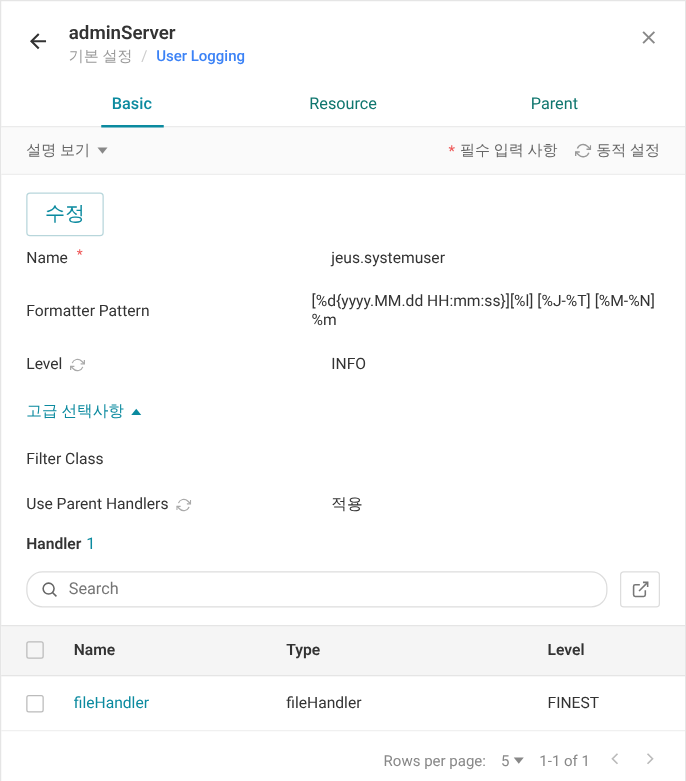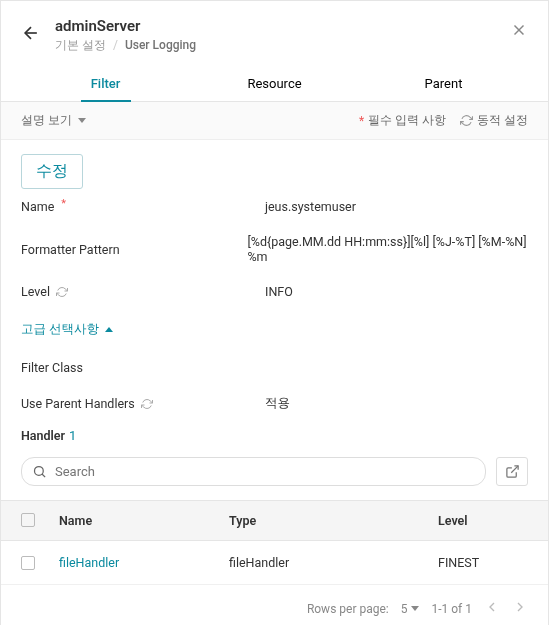--- a/index.html
+++ b/index.html
@@ -4,24 +4,24 @@
 <style>
 *{box-sizing:border-box;margin:0;padding:0;font-family:-apple-system,BlinkMacSystemFont,"Segoe UI",Roboto,Arial,sans-serif}
 body{background:#fff;color:#333;font-size:13px}
 .container{width:549px;border:1px solid #e5e5e5}
 .header{display:flex;align-items:flex-start;padding:16px 20px 12px;gap:14px}
 .back-icon{cursor:pointer;padding-top:6px}
 .header-info{flex:1}
 .title{font-size:15px;font-weight:600;color:#333;margin-bottom:2px}
 .breadcrumb{font-size:12px;color:#999}
 .breadcrumb .sep{margin:0 4px;color:#ccc}
-.breadcrumb .current{color:#737373;font-weight:500}
+.breadcrumb .current{color:#3b82f6;font-weight:500}
 .close-icon{cursor:pointer;color:#888;padding-top:4px}
 .tabs{display:flex;border-bottom:1px solid #e5e5e5;padding:0 20px}
-.tab{flex:1;text-align:center;padding:10px 0;font-size:13px;color:#000000;cursor:pointer}
+.tab{flex:1;text-align:center;padding:10px 0;font-size:13px;color:#0f766e;cursor:pointer}
 .tab.active{color:#0b8a9f;font-weight:500;position:relative}
 .tab.active::after{content:"";position:absolute;bottom:-1px;left:50%;transform:translateX(-50%);width:50px;height:2px;background:#0b8a9f}
 .subbar{display:flex;align-items:center;padding:10px 20px;background:#fafafa;border-bottom:1px solid #eee;font-size:12px}
 .view-toggle{display:flex;align-items:center;gap:6px;color:#666;cursor:pointer}
 .spacer{flex:1}
 .legend-req{color:#e55;margin-right:4px}
 .legend-text{color:#666;margin-right:14px}
 .legend-dyn-icon{color:#999;margin-right:4px;display:inline-flex}
 .panel{padding:14px 20px 0}
 .btn{border:1px solid #ccc;background:#fff;border-radius:3px;padding:6px 14px;font-size:16px;cursor:pointer}
@@ -77,21 +77,21 @@
   </div>
   <div class="close-icon">
     <svg width="18" height="18" viewBox="0 0 24 24" fill="none" stroke="currentColor" stroke-width="2">
           <path d="M18 6L6 18"></path>
           <path d="M6 6l12 12"></path>
         </svg>
   </div>
 </div>
 
 <div class="tabs">
-  <div class="tab active">Filter</div>
+  <div class="tab active">Basic</div>
   <div class="tab">Resource</div>
   <div class="tab">Parent</div>
 </div>
 
 <div class="subbar">
   <div class="view-toggle">
     <span>설명 보기</span>
     <span class="arrow-down-s"></span>
   </div>
   <div class="spacer"></div>
@@ -116,21 +116,21 @@
       <span>Name</span>
           <span class="req">*</span>
     </div>
     <div class="field-value">jeus.systemuser</div>
   </div>
 
   <div class="field">
     <div class="field-label">
       <span>Formatter Pattern</span>
     </div>
-    <div class="field-value">[%d{page.MM.dd HH:mm:ss}][%l] [%J-%T] [%M-%N] %m</div>
+    <div class="field-value">[%d{yyyy.MM.dd HH:mm:ss}][%l] [%J-%T] [%M-%N] %m</div>
   </div>
 
   <div class="field">
     <div class="field-label">
       <span>Level</span>
       <span class="dyn">
         <svg width="12" height="12" viewBox="0 0 24 24" fill="none" stroke="#aaa" stroke-width="2">
               <path d="M23 4v6h-6"></path>
               <path d="M1 20v-6h6"></path>
               <path d="M3.51 9a9 9 0 0114.85-3.36L23 10"></path>

